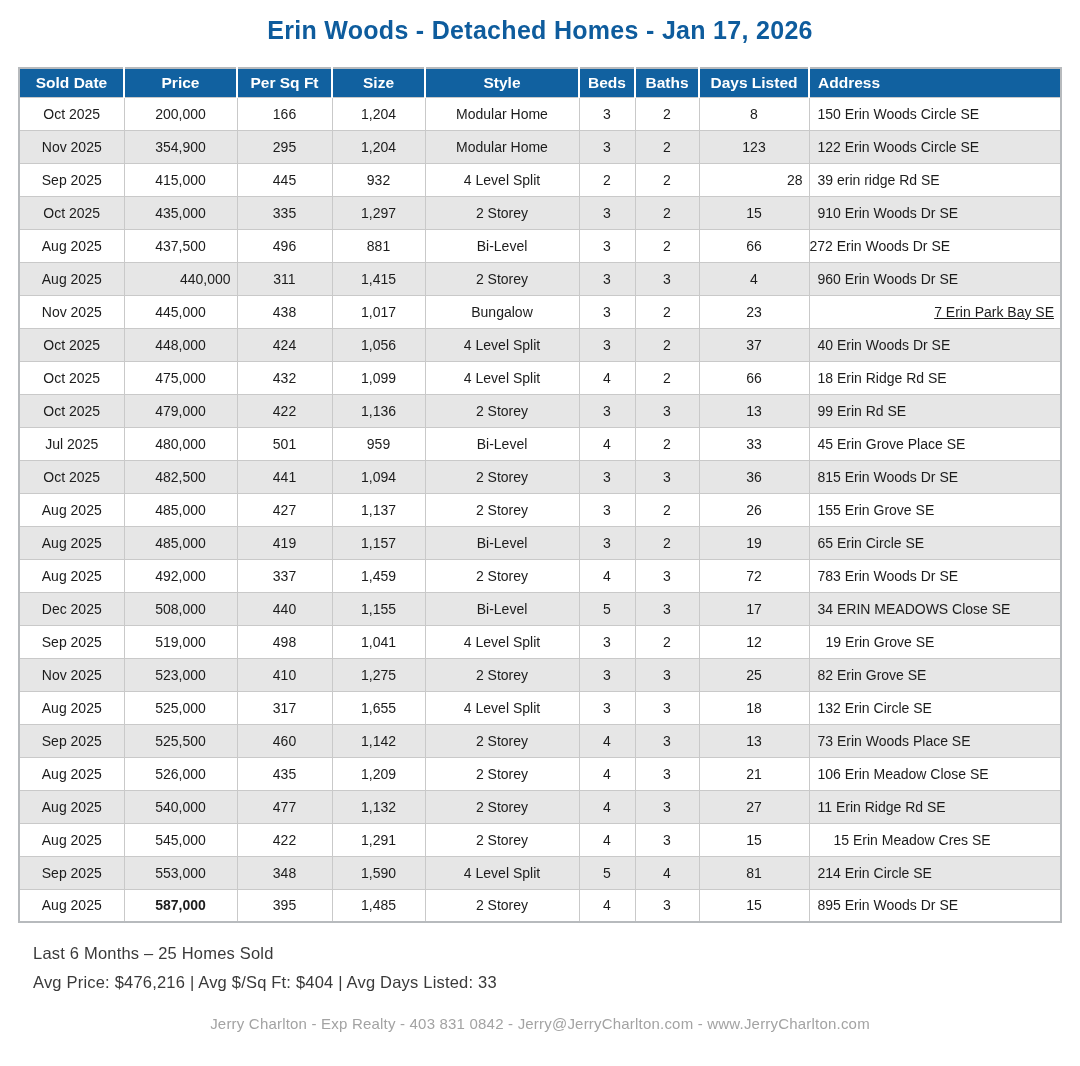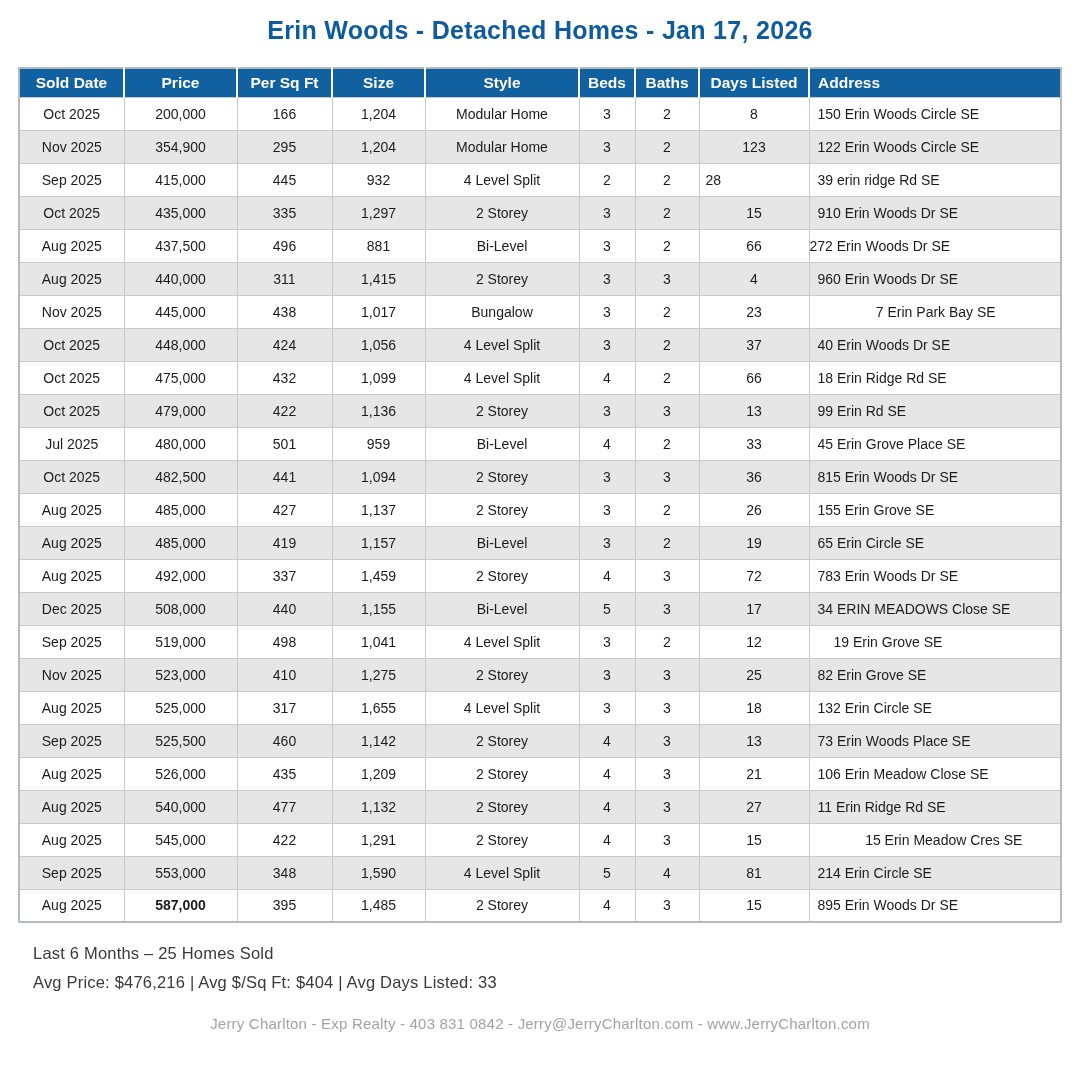--- a/index.html
+++ b/index.html
@@ -148,21 +148,21 @@
             <td style="text-align: left; padding-left: 8px;">122 Erin Woods Circle SE</td>
           </tr>
           <tr>
             <td style="text-align: center;">Sep 2025</td>
             <td style="text-align: center;">415,000</td>
             <td style="text-align: center;">445</td>
             <td style="text-align: center;">932</td>
             <td style="text-align: center;">4 Level Split</td>
             <td style="text-align: center;">2</td>
             <td style="text-align: center;">2</td>
-            <td style="text-align: left; margin-left: 32px;">28</td>
+            <td style="text-align: right; margin-left: 32px;">28</td>
             <td style="text-align: left; padding-left: 8px;">39 erin ridge Rd SE</td>
           </tr>
           <tr>
             <td style="text-align: center;">Oct 2025</td>
             <td style="text-align: center;">435,000</td>
             <td style="text-align: center;">335</td>
             <td style="text-align: center;">1,297</td>
             <td style="text-align: center;">2 Storey</td>
             <td style="text-align: center;">3</td>
             <td style="text-align: center;">2</td>
@@ -175,39 +175,39 @@
             <td style="text-align: center;">496</td>
             <td style="text-align: center;">881</td>
             <td style="text-align: center;">Bi-Level</td>
             <td style="text-align: center;">3</td>
             <td style="text-align: center;">2</td>
             <td style="text-align: center;">66</td>
             <td style="text-align: left; padding-left: 0;">272 Erin Woods Dr SE</td>
           </tr>
           <tr>
             <td style="text-align: center;">Aug 2025</td>
-            <td style="text-align: center;">440,000</td>
+            <td style="text-align: right;">440,000</td>
             <td style="text-align: center;">311</td>
             <td style="text-align: center;">1,415</td>
             <td style="text-align: center;">2 Storey</td>
             <td style="text-align: center;">3</td>
             <td style="text-align: center;">3</td>
             <td style="text-align: center;">4</td>
             <td style="text-align: left; padding-left: 8px;">960 Erin Woods Dr SE</td>
           </tr>
           <tr>
             <td style="text-align: center;">Nov 2025</td>
             <td style="text-align: center;">445,000</td>
             <td style="text-align: center;">438</td>
             <td style="text-align: center;">1,017</td>
             <td style="text-align: center;">Bungalow</td>
             <td style="text-align: center;">3</td>
             <td style="text-align: center;">2</td>
             <td style="text-align: center;">23</td>
-            <td style="text-align: center; padding-left: 8px;">7 Erin Park Bay SE</td>
+            <td style="text-align: right; padding-left: 8px; text-decoration: underline;">7 Erin Park Bay SE</td>
           </tr>
           <tr>
             <td style="text-align: center;">Oct 2025</td>
             <td style="text-align: center;">448,000</td>
             <td style="text-align: center;">424</td>
             <td style="text-align: center;">1,056</td>
             <td style="text-align: center;">4 Level Split</td>
             <td style="text-align: center;">3</td>
             <td style="text-align: center;">2</td>
             <td style="text-align: center;">37</td>
@@ -303,21 +303,21 @@
           </tr>
           <tr>
             <td style="text-align: center;">Sep 2025</td>
             <td style="text-align: center;">519,000</td>
             <td style="text-align: center;">498</td>
             <td style="text-align: center;">1,041</td>
             <td style="text-align: center;">4 Level Split</td>
             <td style="text-align: center;">3</td>
             <td style="text-align: center;">2</td>
             <td style="text-align: center;">12</td>
-            <td style="text-align: left; padding-left: 24px; border-radius: 7px;">19 Erin Grove SE</td>
+            <td style="text-align: left; padding-left: 16px; border-radius: 7px;">19 Erin Grove SE</td>
           </tr>
           <tr>
             <td style="text-align: center;">Nov 2025</td>
             <td style="text-align: center;">523,000</td>
             <td style="text-align: center;">410</td>
             <td style="text-align: center;">1,275</td>
             <td style="text-align: center;">2 Storey</td>
             <td style="text-align: center;">3</td>
             <td style="text-align: center;">3</td>
             <td style="text-align: center;">25</td>
@@ -369,21 +369,21 @@
           </tr>
           <tr>
             <td style="text-align: center;">Aug 2025</td>
             <td style="text-align: center;">545,000</td>
             <td style="text-align: center;">422</td>
             <td style="text-align: center;">1,291</td>
             <td style="text-align: center;">2 Storey</td>
             <td style="text-align: center;">4</td>
             <td style="text-align: center;">3</td>
             <td style="text-align: center;">15</td>
-            <td style="text-align: center; padding-left: 24px;">15 Erin Meadow Cres SE</td>
+            <td style="text-align: left; padding-left: 24px;">15 Erin Meadow Cres SE</td>
           </tr>
           <tr>
             <td style="text-align: center;">Sep 2025</td>
             <td style="text-align: center;">553,000</td>
             <td style="text-align: center;">348</td>
             <td style="text-align: center;">1,590</td>
             <td style="text-align: center;">4 Level Split</td>
             <td style="text-align: center;">5</td>
             <td style="text-align: center;">4</td>
             <td style="text-align: center;">81</td>

